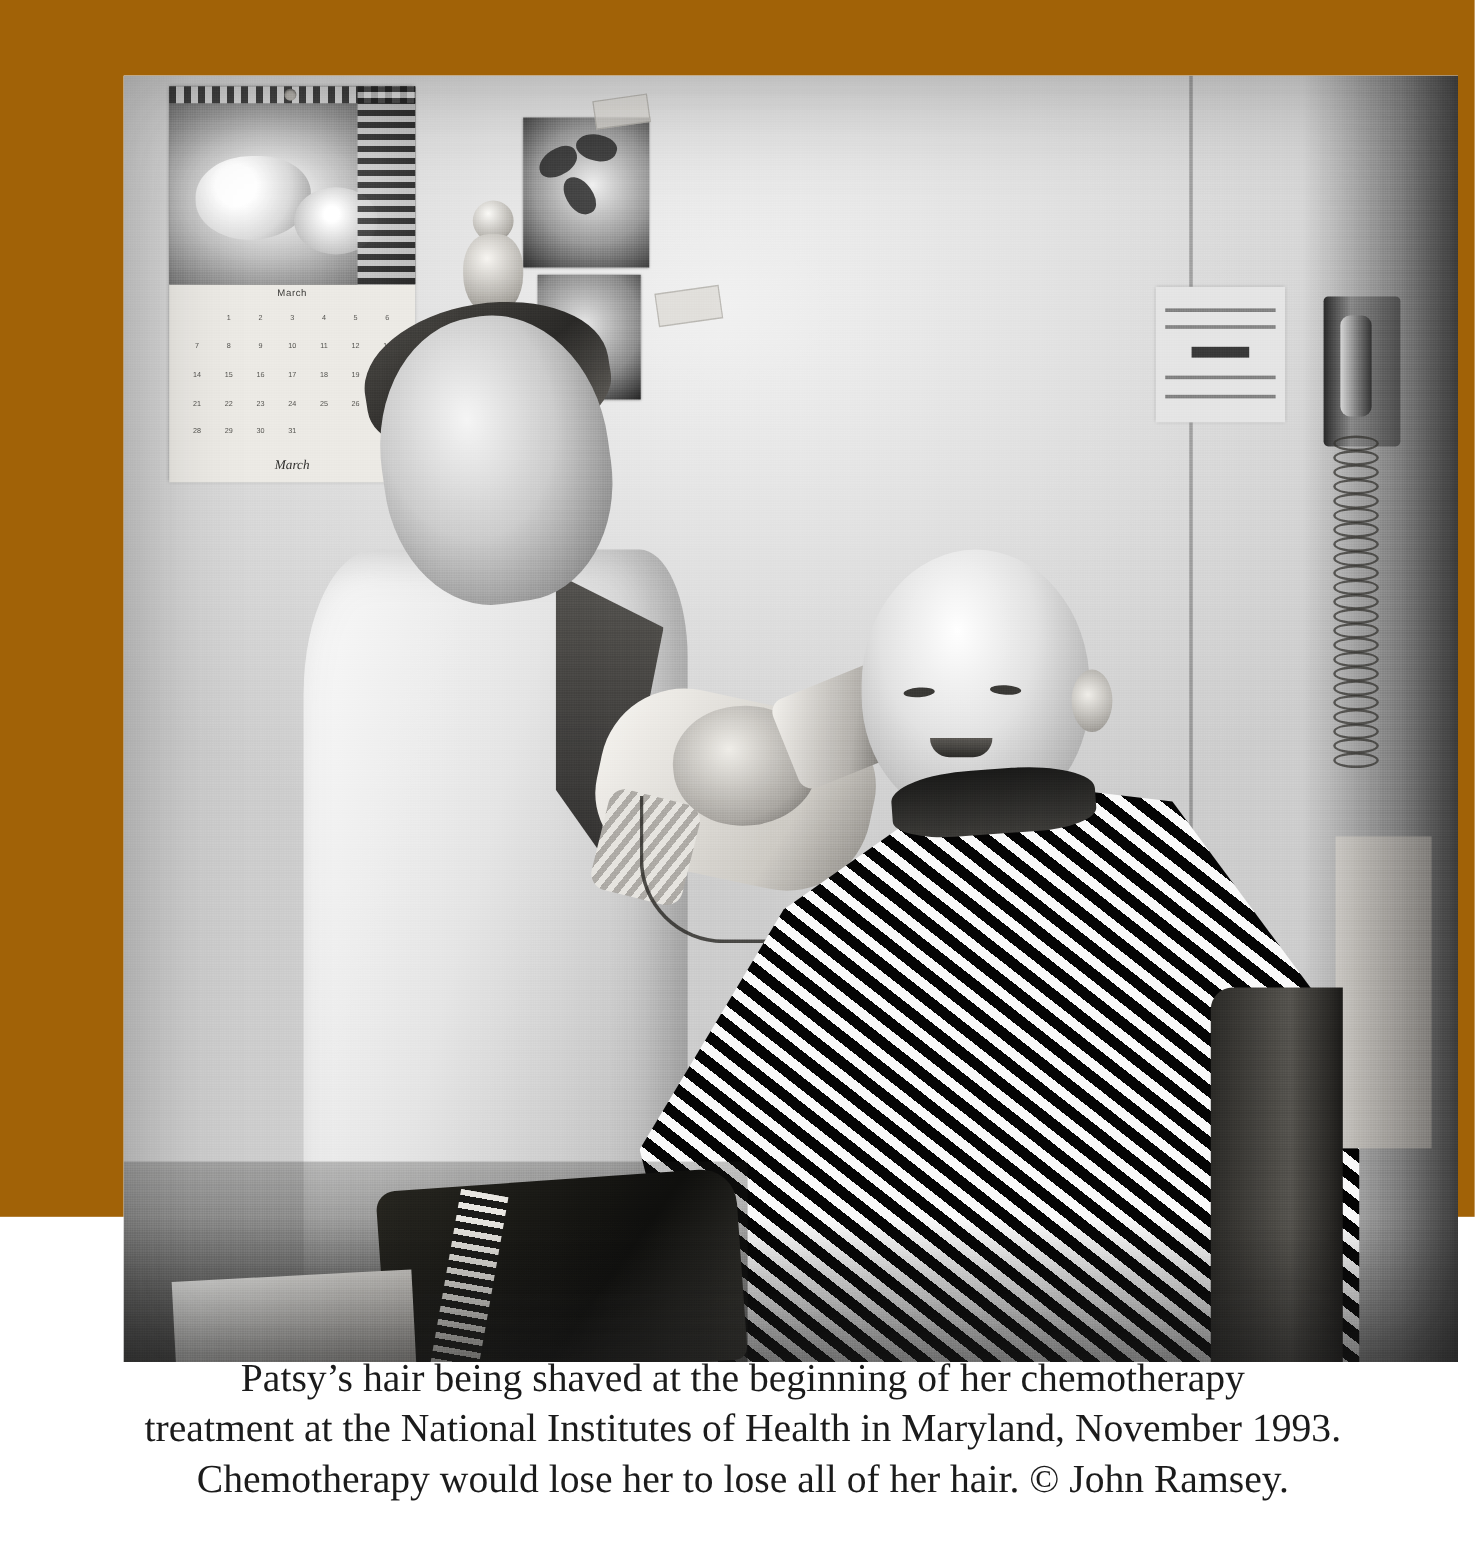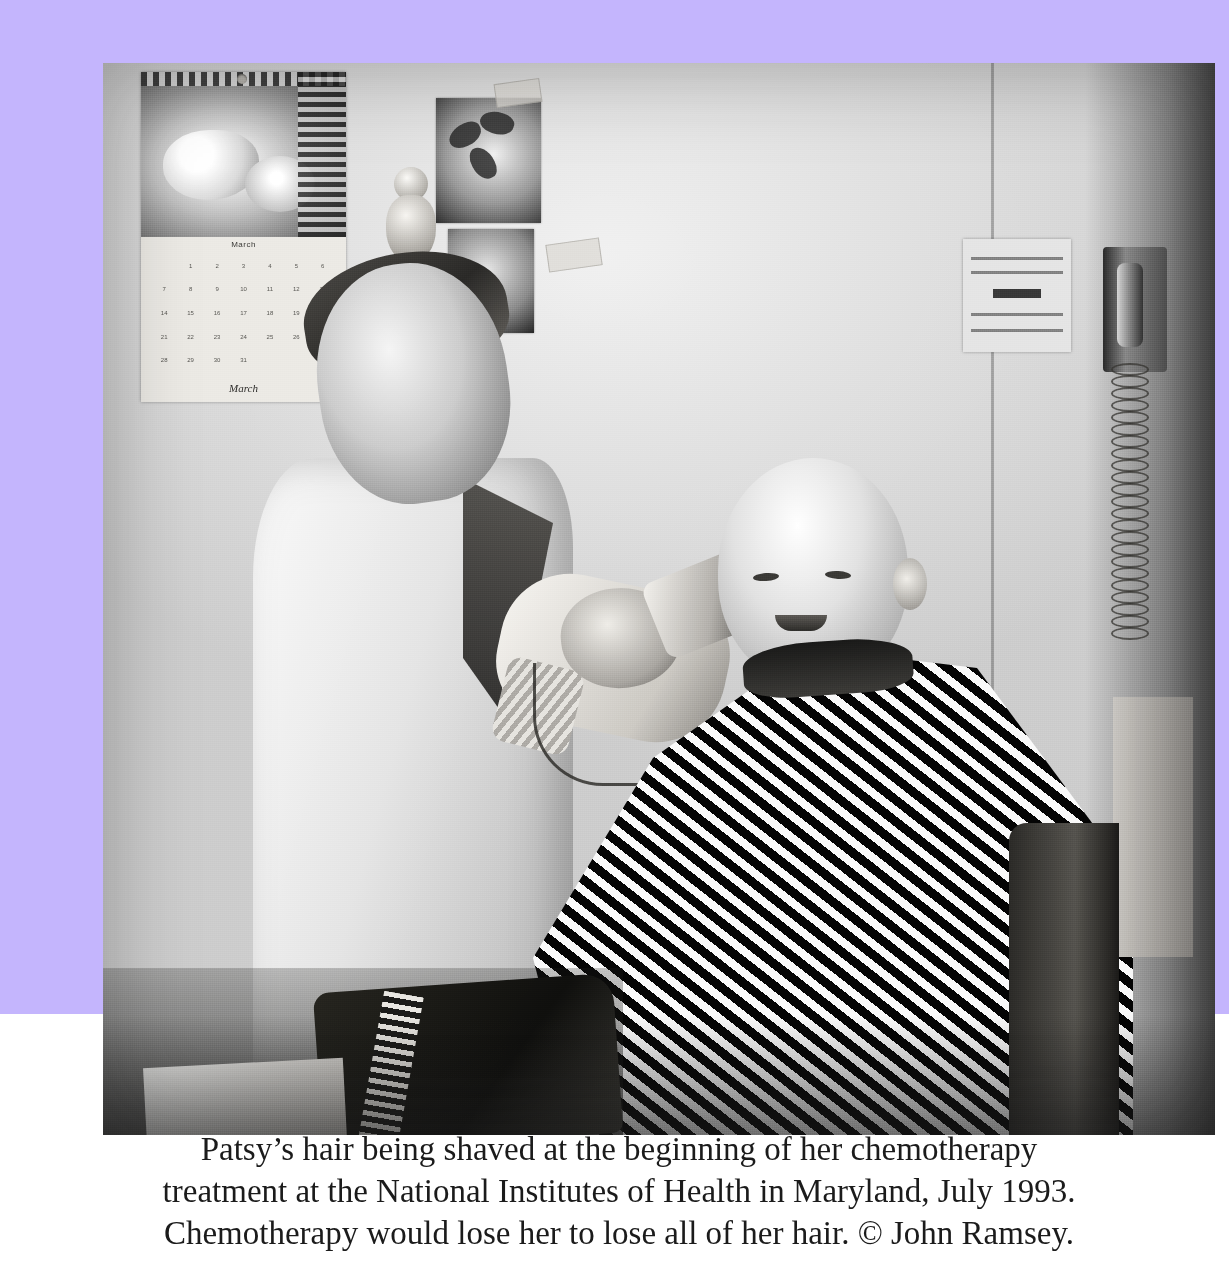--- a/index.html
+++ b/index.html
@@ -10,21 +10,21 @@
   body {
     width: 1229px;
     height: 1285px;
     font-family: "Liberation Serif", serif;
     overflow: hidden;
   }
   .page {
     position: relative;
     width: 1229px;
     height: 1014px;
-    background: #c4b5fd;
+    background: #a16207;
   }
 
   
   .photo-frame {
     position: absolute;
     left: 63px;
     top: 47px;
     width: 1112px;
     height: 1072px;
     overflow: hidden;
@@ -494,17 +494,17 @@
     <div class="bag-strap"></div>
     <div class="papers"></div>
 
     <div class="wall-floor-dark"></div>
     <div class="grain"></div>
     <div class="photo-vignette"></div>
   </figure>
 
   <figcaption class="caption">
     <span class="line">Patsy’s hair being shaved at the beginning of her chemotherapy</span>
-    <span class="line">treatment at the National Institutes of Health in Maryland, July 1993.</span>
+    <span class="line">treatment at the National Institutes of Health in Maryland, November 1993.</span>
     <span class="line">Chemotherapy would lose her to lose all of her hair. © John Ramsey.</span>
   </figcaption>
 
 </div>
 
 </body></html>

